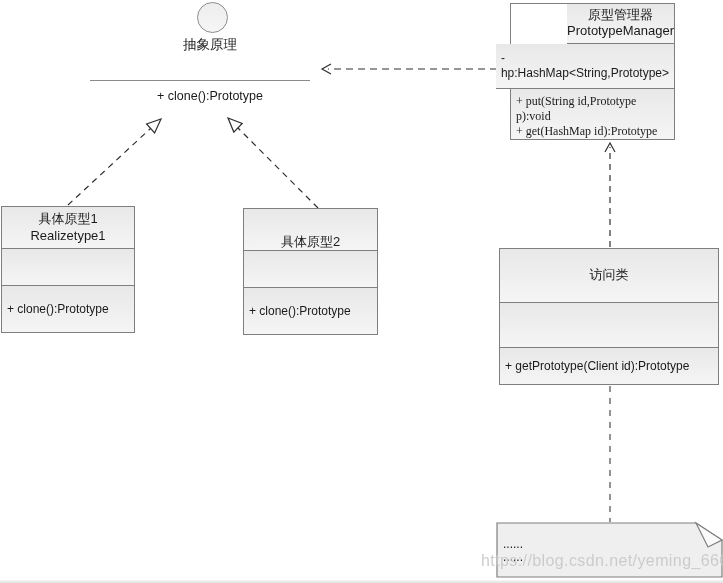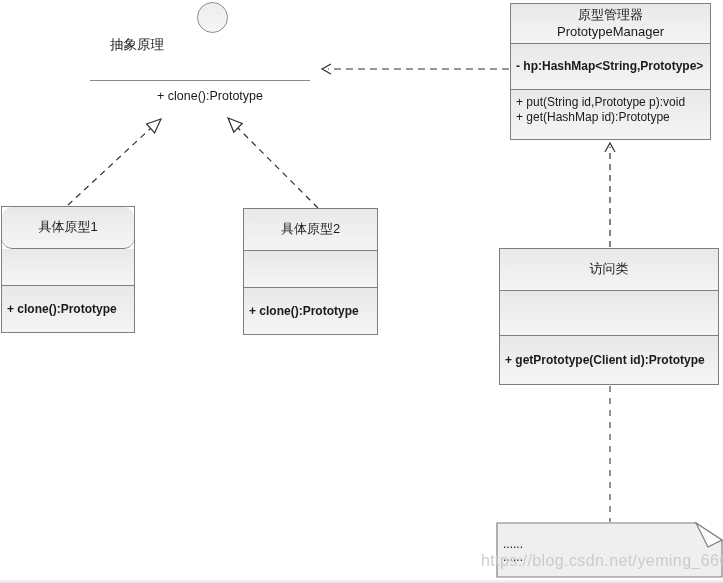--- a/index.html
+++ b/index.html
@@ -12,21 +12,21 @@
   #connector-layer { position:absolute; left:0; top:0; pointer-events:none; }
 
   
   .iface-circle {
     position:absolute; left:197px; top:2px; width:29px; height:29px;
     border:1px solid #8c8c8c; border-radius:50%;
     background:linear-gradient(#ededed,#f6f6f6);
   }
   .iface-name {
     position:absolute; left:110px; top:37px; width:200px;
-    font-size:13.5px; line-height:16.5px;
+    text-align:center; font-size:13.5px; line-height:16.5px;
   }
   .iface-rule {
     position:absolute; left:90px; top:80px; width:220px; height:1px;
     background:#8a8a8a;
   }
   .iface-method {
     position:absolute; left:110px; top:89px; width:200px;
     text-align:center; font-size:12.5px;
   }
 
@@ -38,22 +38,22 @@
   }
   .cmp {
     box-sizing:border-box; border-bottom:1px solid #7f7f7f;
     background:linear-gradient(#e8e8e8,#f5f5f5);
   }
   .cmp:last-child { border-bottom:none; flex:1; }
   .cmp.title {
     display:flex; flex-direction:column; justify-content:center;
     text-align:center; font-size:13px; line-height:16.5px;
   }
-  .cmp.members { padding:5px 5px 0 5px; line-height:15px; }
-  .cmp.members-center { display:flex; flex-direction:column; justify-content:center; padding:0 5px; line-height:15px;font-weight:bold; }
+  .cmp.members { padding:5px 5px 0 5px; line-height:15px;font-family:Liberation Serif, serif; }
+  .cmp.members-center { display:flex; flex-direction:column; justify-content:center; padding:0 5px; line-height:15px; }
 
   
   .note-text {
     position:absolute; left:503px; top:538px; width:200px;
     font-size:12px; line-height:12.5px;
   }
   .note-text div { white-space:pre; }
 
   .watermark {
     position:absolute; left:481px; top:552px; width:242px;
@@ -102,56 +102,57 @@
     </g>
   </svg>
 
   <div class="iface-circle"></div>
   <div class="iface-name">
     <div>抽象原理</div>
   </div>
   <div class="iface-rule"></div>
   <div class="iface-method">+ clone():Prototype</div>
 
-  <div class="uml-class" style="left:510px; top:3px; width:201px; height:137px;">
+  <div class="uml-class" style="left:510px; top:3px; width:165px; height:137px;align-items:flex-end;">
     <div class="cmp title" style="height:40px;">
       <div>原型管理器</div>
       <div>PrototypeManager</div>
     </div>
     <div class="cmp members-center" style="height:46px;">
       <div>- hp:HashMap&lt;String,Prototype&gt;</div>
     </div>
     <div class="cmp members">
       <div>+ put(String id,Prototype p):void</div>
       <div>+ get(HashMap id):Prototype</div>
     </div>
   </div>
 
   <div class="uml-class" style="left:1px; top:206px; width:134px; height:127px;">
-    <div class="cmp title" style="height:42px;border-radius:10px;">
+    <div class="cmp title" style="height:42px;">
       <div>具体原型1</div>
+      <div>Realizetype1</div>
     </div>
     <div class="cmp" style="height:37px;"></div>
     <div class="cmp members-center">
       <div>+ clone():Prototype</div>
     </div>
   </div>
 
   <div class="uml-class" style="left:243px; top:208px; width:135px; height:127px;">
-    <div class="cmp title" style="height:42px;">
+    <div class="cmp title" style="height:42px;justify-content:flex-end;">
       <div>具体原型2</div>
     </div>
     <div class="cmp" style="height:37px;"></div>
     <div class="cmp members-center">
       <div>+ clone():Prototype</div>
     </div>
   </div>
 
   <div class="uml-class" style="left:499px; top:248px; width:220px; height:137px;">
-    <div class="cmp title" style="height:42px;font-family:Liberation Serif, serif;">
+    <div class="cmp title" style="height:54px;font-family:Liberation Serif, serif;">
       <div>访问类</div>
     </div>
     <div class="cmp members-center" style="height:45px;">
     </div>
     <div class="cmp members-center">
       <div>+ getPrototype(Client id):Prototype</div>
     </div>
   </div>
 
   <div class="note-text">

